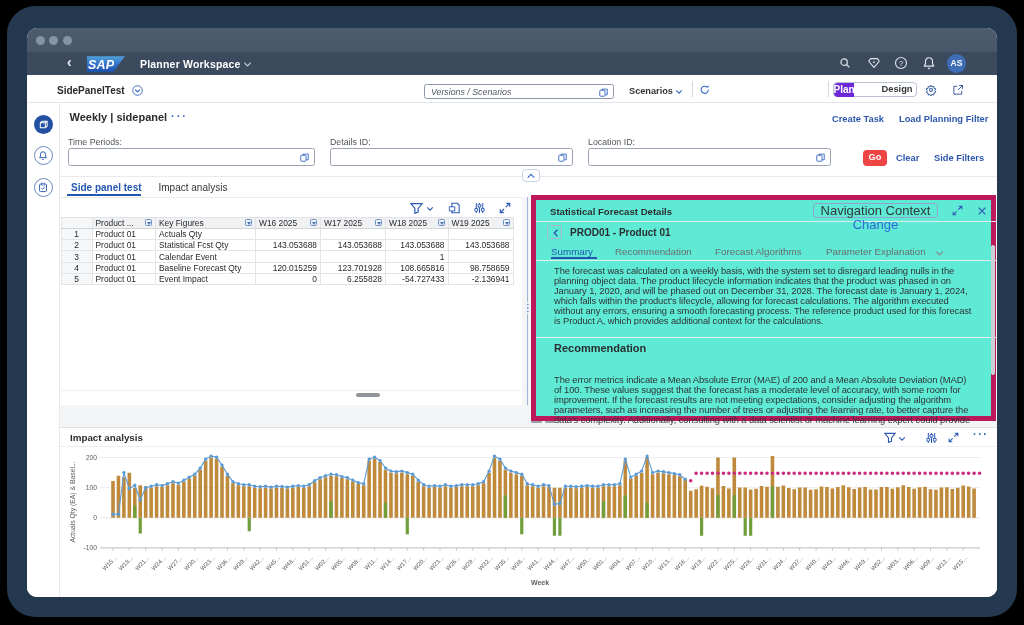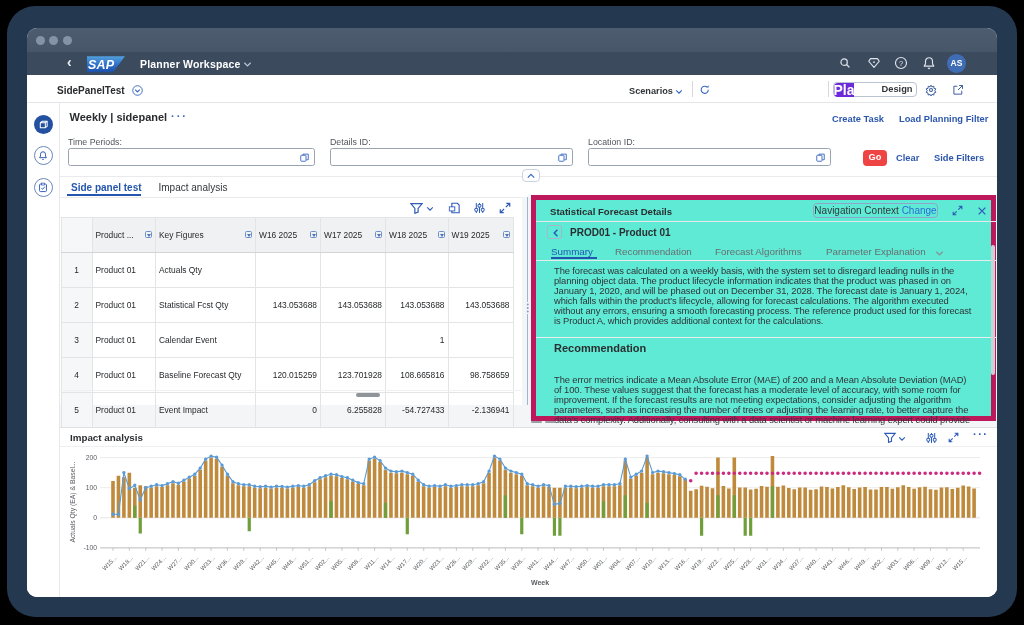--- a/index.html
+++ b/index.html
@@ -18,21 +18,21 @@
   #tbar { position:absolute; left:0; top:46.5px; width:970px; height:28px; background:#fff; border-bottom:1px solid #e3e5e8; }
   #tbar .tname { position:absolute; left:30px; top:10px; font-size:10px; font-weight:bold; color:#292b2e; }
   .vsinput { position:absolute; left:397px; top:9.5px; width:190px; height:14.5px; border:1px solid #8c98a8; border-radius:2.5px; background:#fff; }
   .vsinput .ph { position:absolute; left:6px; top:2px; font-size:8.8px; font-style:italic; color:#525960; }
   #tbar .scen { position:absolute; left:602px; top:11px; font-size:9.2px; font-weight:bold; color:#32363a; }
   .vsep { position:absolute; top:6px; width:1px; height:16px; background:#d5d9de; }
   .btn { position:absolute; top:8.5px; height:13.5px; border-radius:4px; font-size:9.3px; font-weight:bold; text-align:center;margin-top:39px; }
   #b-sim { left:692px; width:43px; border:1px solid #cdd6e4; color:#a9b4c9; background:#fff; line-height:11.5px; }
   #b-save { left:743px; width:50px; border:0; color:#fff; background:#a9c2ea; line-height:13.5px; }
   #seg { position:absolute; left:806px; top:7.5px; width:84px; height:15px; border:1px solid #b9c3d4; border-radius:4px; background:#fff; }
-  #seg .p { position:absolute; left:-0.5px; top:-0.5px; width:20px; height:14px; background:#6d28d9; border-radius:4px 0 0 4px; color:#fff; font-size:14px; font-weight:bold; text-align:center; line-height:14px; }
+  #seg .p { position:absolute; left:-0.5px; top:-0.5px; width:20px; height:14px; background:#6d28d9; border-radius:4px 0 0 4px; color:#fff; font-size:10px; font-weight:bold; text-align:center; line-height:14px; }
   #seg .d { position:absolute; left:42.5px; top:0; width:41px; height:13px; color:#32363a; font-size:9.3px; font-weight:bold; text-align:center; line-height:13px; }
   #content { position:absolute; left:0; top:74.5px; width:970px; height:494.5px; background:#f4f5f6; }
   #rail { position:absolute; left:0; top:0; width:33px; height:494.5px; background:#fff; border-right:1px solid #e6e8ea; }
   .railc { position:absolute; left:6.5px; width:19px; height:19px; border-radius:50%; }
   #hblock { position:absolute; left:33px; top:0; width:937px; height:94px; background:#fff; }
   #hblock .wtitle { position:absolute; left:9.5px; top:8.5px; font-size:11px; font-weight:bold; color:#292b2e; }
   #hblock .dots3 { position:absolute; left:111px; top:7px; color:#3565c0; font-size:11px; font-weight:bold; letter-spacing:2px; }
   .hlink { position:absolute; top:11.5px; font-size:9.3px; font-weight:bold; color:#2c57ac; }
   .flabel { position:absolute; top:34px; font-size:8.8px; color:#51565c; }
   .finput { position:absolute; top:45.5px; height:18px; border:1px solid #9aa4b1; border-radius:2.5px; background:#fff; }
@@ -40,34 +40,34 @@
   .golink { position:absolute; top:50.5px; font-size:9.3px; font-weight:bold; color:#2c57ac; }
   #fborder { position:absolute; left:0; top:73px; width:937px; height:1px; background:#e8eaec; }
   #collapsepill { position:absolute; left:461.5px; top:66.5px; width:18px; height:13px; background:#fff; border:1px solid #c9d3e0; border-radius:4px; }
   .tab1 { position:absolute; left:11px; top:79.5px; font-size:10px; color:#2456b0; font-weight:bold; }
   .tab2 { position:absolute; left:98.5px; top:79.5px; font-size:10px; color:#32363a; }
   #tabul { position:absolute; left:6.5px; top:91px; width:74px; height:2.5px; background:#2456b0; }
   #lpanel { position:absolute; left:33px; top:94px; width:461.5px; height:208.5px; background:#fff; border-top:1px solid #ececee; }
   .ticon { position:absolute; top:4px; color:#2e5bb8; }
   #grid { position:absolute; left:0.5px; top:19px; width:452px; height:69px; font-size:8.4px; color:#26292c; }
   #grid table { border-collapse:collapse; table-layout:fixed; width:452px; }
-  #grid td, #grid th { border:1px solid #e2e4e6; height:11.3px; padding:12px 3px; overflow:hidden; white-space:nowrap; font-weight:normal; }
+  #grid td, #grid th { border:1px solid #e2e4e6; height:11.3px; padding:0 3px; overflow:hidden; white-space:nowrap; font-weight:normal; }
   #grid thead th { background:#f0f1f3; border-bottom:1px solid #d2d5d8; text-align:left; }
   #grid .rn { background:#f6f7f8; text-align:center; }
   #grid .num { text-align:right; }
   .hic { float:right; width:7px; height:7px; border:1px solid #6c8fc7; border-radius:1.5px; margin-top:1.5px; position:relative; }
   .hic:after { content:""; position:absolute; left:1.2px; top:2px; width:0; height:0; border-left:2.3px solid transparent; border-right:2.3px solid transparent; border-top:3px solid #4a74b8; }
   #hscroll { position:absolute; left:0; top:192.5px; width:461px; height:8px; border-top:1px solid #eef0f1; }
   #hthumb { position:absolute; left:296px; top:2px; width:24px; height:4px; background:#8f959b; border-radius:2px; }
   #vsplit { position:absolute; left:499.5px; top:94px; width:1.5px; height:208.5px; background:#9fb4d0; }
   #vgrip { position:absolute; left:498.5px; top:199px; width:3.5px; height:12px; background:#f4f5f6; }
   #rpanel { position:absolute; left:504px; top:92.5px; width:465px; height:226px; background:#5eead4; border:5px solid #be185d; }
   #rphead { position:absolute; left:0; top:0; width:463px; height:22px; border-bottom:1px solid #e6e8ea; }
   #rphead .t { position:absolute; left:14px; top:6px; font-size:9.6px; font-weight:bold; color:#2b2e31; }
-  #navctx { position:absolute; left:277px; top:3px; width:125px; height:15px; border:1px solid #8fa6cc; border-radius:4px; font-size:10px; text-align:center; line-height:14px; color:#32363a; }
+  #navctx { position:absolute; left:277px; top:3px; width:125px; height:15px; border:1px solid #8fa6cc; border-radius:4px; font-size:13px; text-align:center; line-height:14px; color:#32363a; }
   #navctx .c { color:#2e6bd8; }
   #rpsub { position:absolute; left:0; top:22px; width:463px; height:20px; }
   #backbtn { position:absolute; left:11px; top:3px; width:15px; height:13.5px; border:1px solid #a8b4c8; border-radius:2.5px; }
   #rpsub .t { position:absolute; left:34px; top:5px; font-size:10px; font-weight:bold; color:#2b2e31; }
   .rtab { position:absolute; top:45.5px; font-size:9.8px; color:#6a6d70; }
   #rtabul { position:absolute; left:15px; top:57px; width:46px; height:2.2px; background:#2456b0; }
   #rtabline { position:absolute; left:0; top:59.5px; width:463px; height:1px; background:#e8eaec; }
   #rpbody { position:absolute; left:18px; top:66px; width:420px; font-size:9.4px; line-height:9.9px; color:#303439; letter-spacing:-0.1px; white-space:nowrap; overflow:hidden; }
   #recline { position:absolute; left:0; top:137px; width:463px; height:1px; background:#ebedef; }
   #rechead { position:absolute; left:18px; top:142px; font-size:11px; font-weight:bold; color:#2b2e31; }
@@ -120,20 +120,27 @@
           <path d="M6.5 13.5 a1.5 1.5 0 0 0 3 0" fill="currentColor"></path>
         </svg>
     <div id="avatar">AS</div>
   </div>
   <div id="tbar">
     <div class="tname">SidePanelTest</div>
     <svg class="abs" style="left:105px;top:10.5px;width:11px;height:11px" viewBox="0 0 12 12">
           <circle cx="6" cy="6" r="5.2" stroke="#3565c0" stroke-width="1" fill="none"></circle>
           <path d="M3.5 5 L6 7.5 L8.5 5" stroke="#3565c0" stroke-width="1.2" fill="none"></path>
         </svg>
+    <div class="vsinput">
+          <div class="ph">Versions / Scenarios</div>
+      <svg class="abs" style="right:5px;top:2.5px;width:9px;height:9px" viewBox="0 0 12 12">
+            <rect x="1" y="3" width="7" height="8" rx="1" stroke="#3565c0" fill="none" stroke-width="1.2"></rect>
+            <path d="M4 3 V1.5 H11 V9 H8.5" stroke="#3565c0" fill="none" stroke-width="1.2"></path>
+          </svg>
+    </div>
     <div class="scen">Scenarios</div>
     <svg class="abs" style="left:648px;top:13.5px;width:8px;height:8px" viewBox="0 0 10 10">
           <path d="M1.5 3 L5 6.5 L8.5 3" stroke="#3565c0" stroke-width="1.4" fill="none"></path>
         </svg>
     <div class="vsep" style="left:665px"></div>
     <svg class="abs" style="left:672px;top:9.5px;width:11.5px;height:11.5px" viewBox="0 0 16 16">
           <path d="M13 8 a5 5 0 1 1 -1.8-3.8" stroke="#3565c0" stroke-width="1.5" fill="none"></path>
           <path d="M13.4 1.8 V5 H10.2 Z" fill="#3565c0"></path>
         </svg>
     <div class="btn" id="b-sim">Simulate</div>

